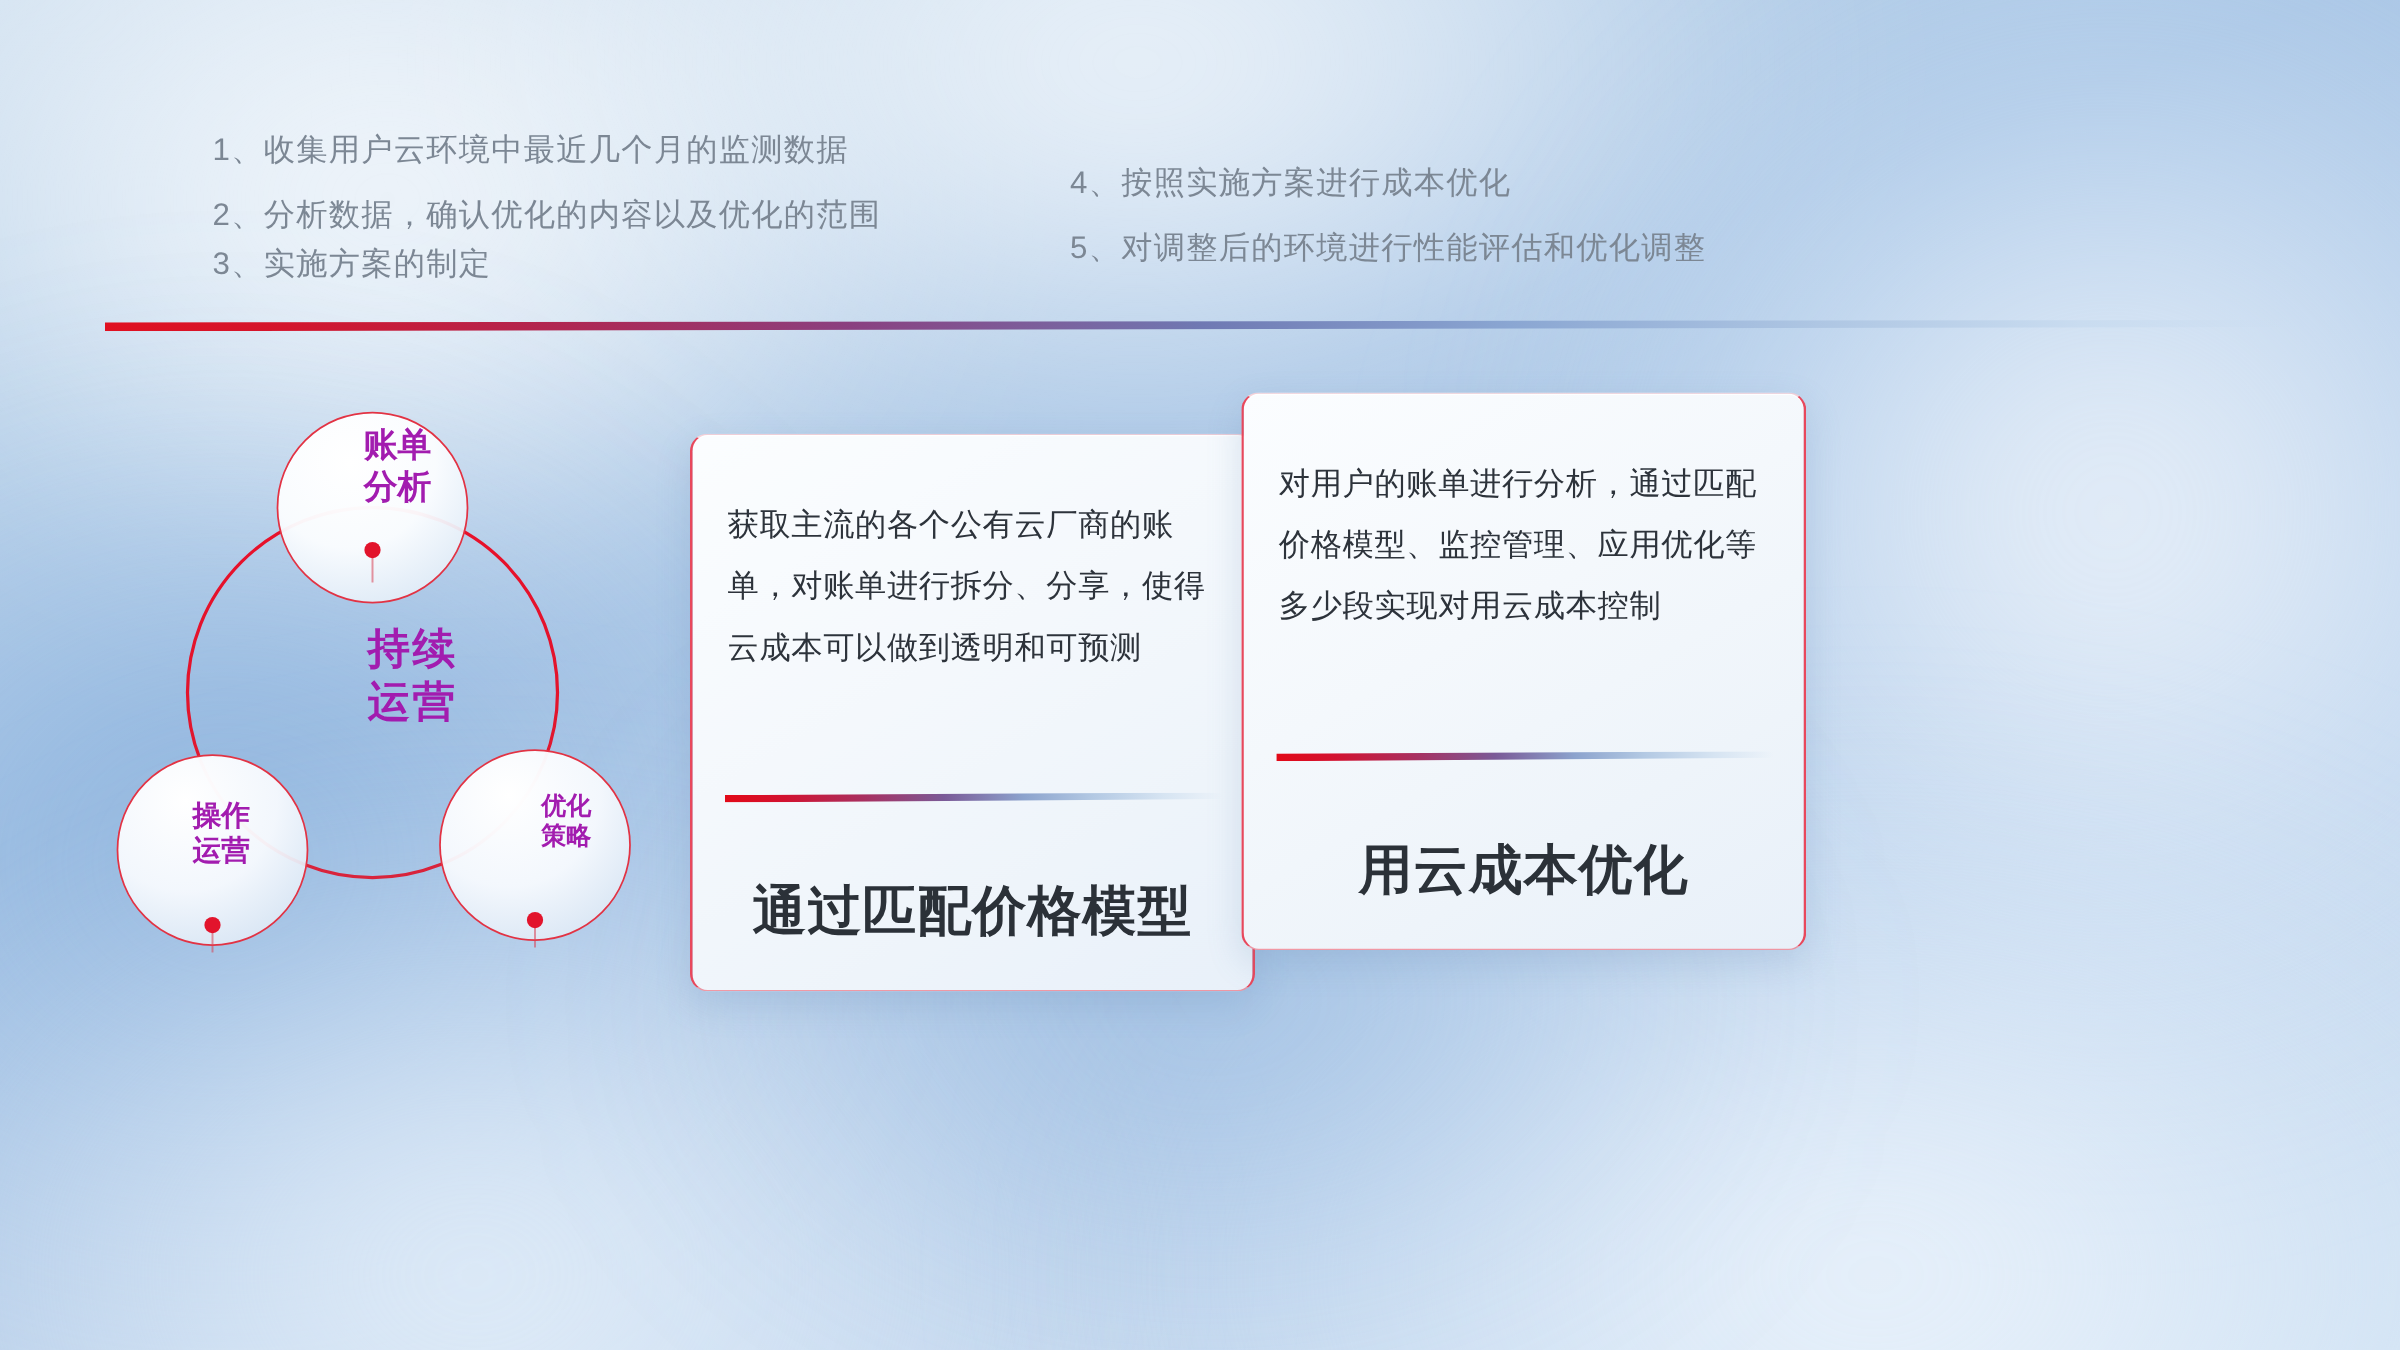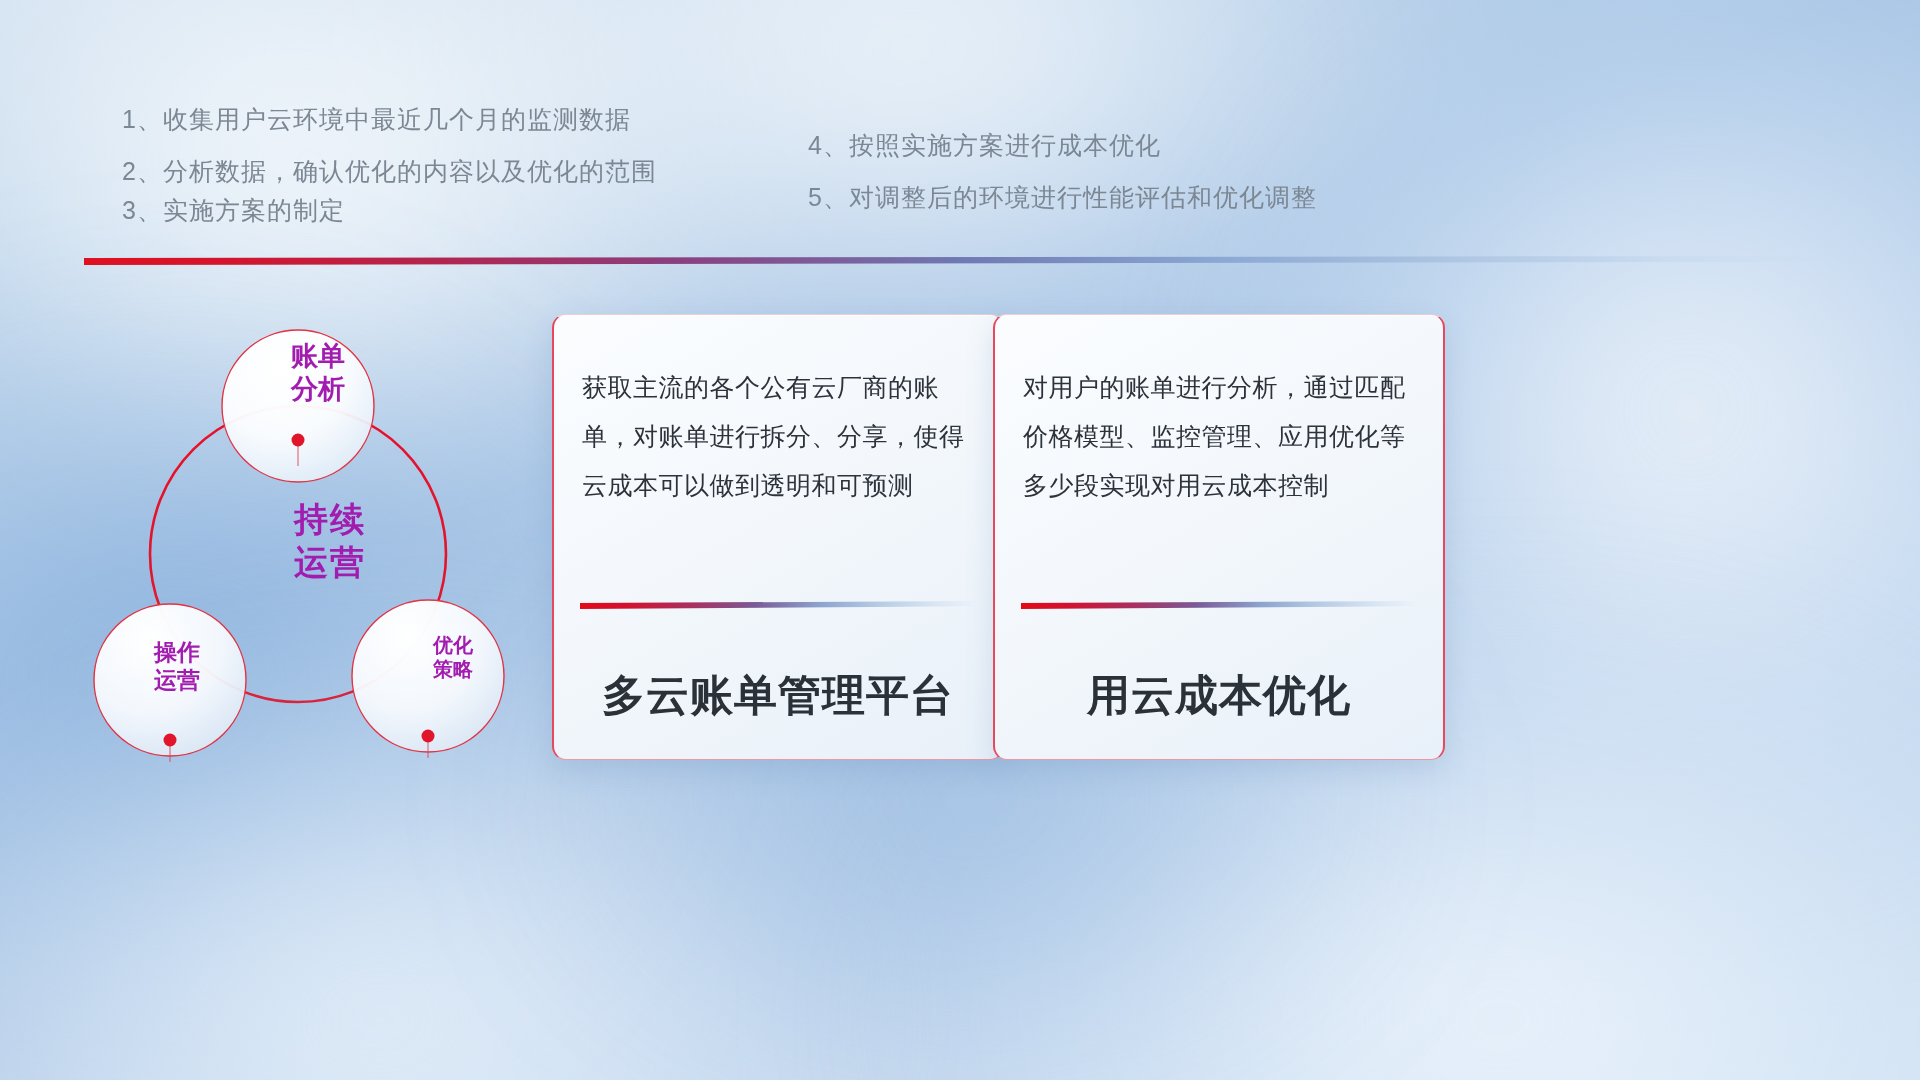--- a/index.html
+++ b/index.html
@@ -50,20 +50,21 @@
   }
 
   
   #steps { position:absolute; left:0; top:0; width:1920px; height:260px; }
   .step {
     position:absolute;
     color:#7c8794;
     font-size:25px;
     letter-spacing:1px;
     white-space:nowrap;
+    margin-left:48px;
   }
   .col-a { left:122px; }
   .col-b { left:808px;text-align:right; }
   .r1 { top:103px; }  .r2 { top:155px; }  .r3 { top:194px; }
   .rb1 { top:129px; } .rb2 { top:181px; }
 
   
   #main-divider {
     position:absolute; left:84px; top:256px; width:1756px; height:9px;
   }
@@ -100,21 +101,21 @@
     top:314px; width:452px; height:446px;
     background:linear-gradient(150deg,#fbfdff 0%, #f4f8fc 42%, #eef4fa 72%, #e8f0f9 100%);
     border-radius:14px;
     border-left:2px solid #e8485c;
     border-right:2px solid #e8485c;
     border-top:1px solid rgba(232,72,92,.22);
     border-bottom:1px solid rgba(232,72,92,.55);
     box-shadow:0 10px 28px rgba(90,130,175,.20), inset 0 1px 0 rgba(255,255,255,.85);
     overflow:hidden;
   }
-  #card-1 { left:552px; }
+  #card-1 { left:552px;margin-top:33px; }
   #card-2 { left:993px; }
 
   .card-body {
     position:absolute; left:28px; top:48px; right:26px;
     font-size:25px; color:#2d333b; line-height:1.95;
     letter-spacing:.5px;
   }
   .card-rule {
     position:absolute; left:26px; top:286px; width:398px; height:8px;
   }
@@ -206,21 +207,21 @@
 策略</div>
   <div class="venn-label lbl-center">持续
 运营</div>
 </div>
 
 <div class="card" id="card-1">
   <div class="card-body">获取主流的各个公有云厂商的账单，对账单进行拆分、分享，使得云成本可以做到透明和可预测</div>
   <div class="card-rule">
       <div class="bar"></div>
     </div>
-  <div class="card-title">多云账单管理平台</div>
+  <div class="card-title">通过匹配价格模型</div>
 </div>
 
 <div class="card" id="card-2">
   <div class="card-body">对用户的账单进行分析，通过匹配价格模型、监控管理、应用优化等多少段实现对用云成本控制</div>
   <div class="card-rule">
       <div class="bar"></div>
     </div>
   <div class="card-title">用云成本优化</div>
 </div>
 

